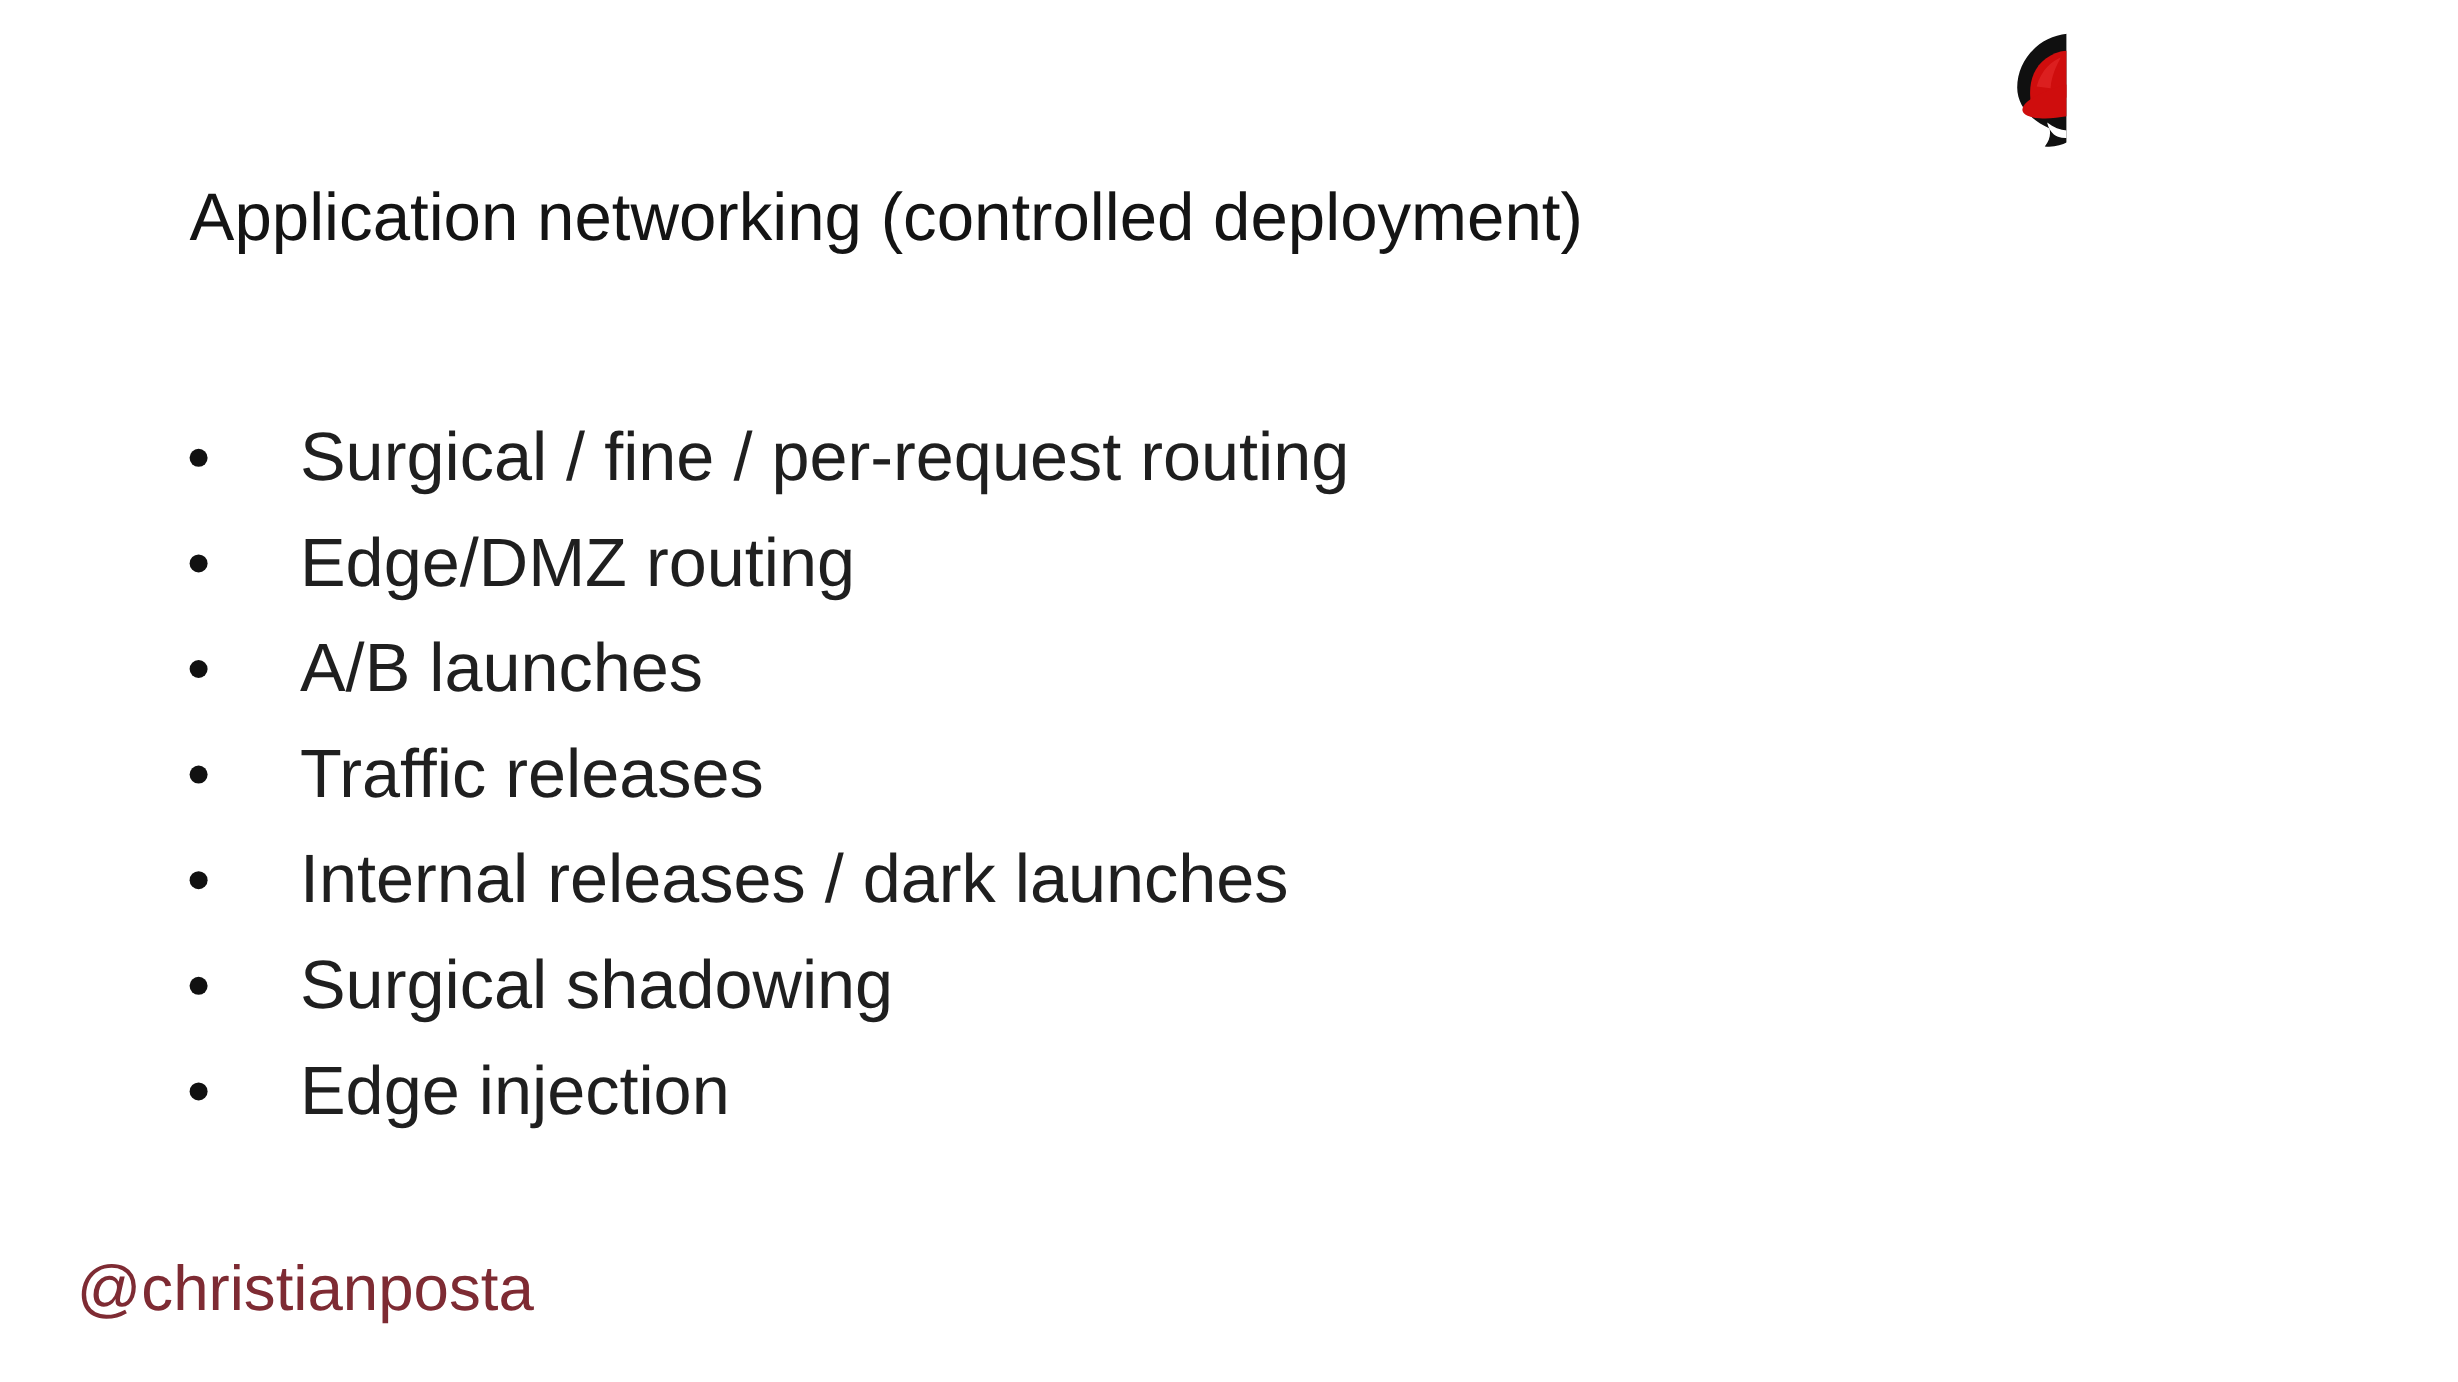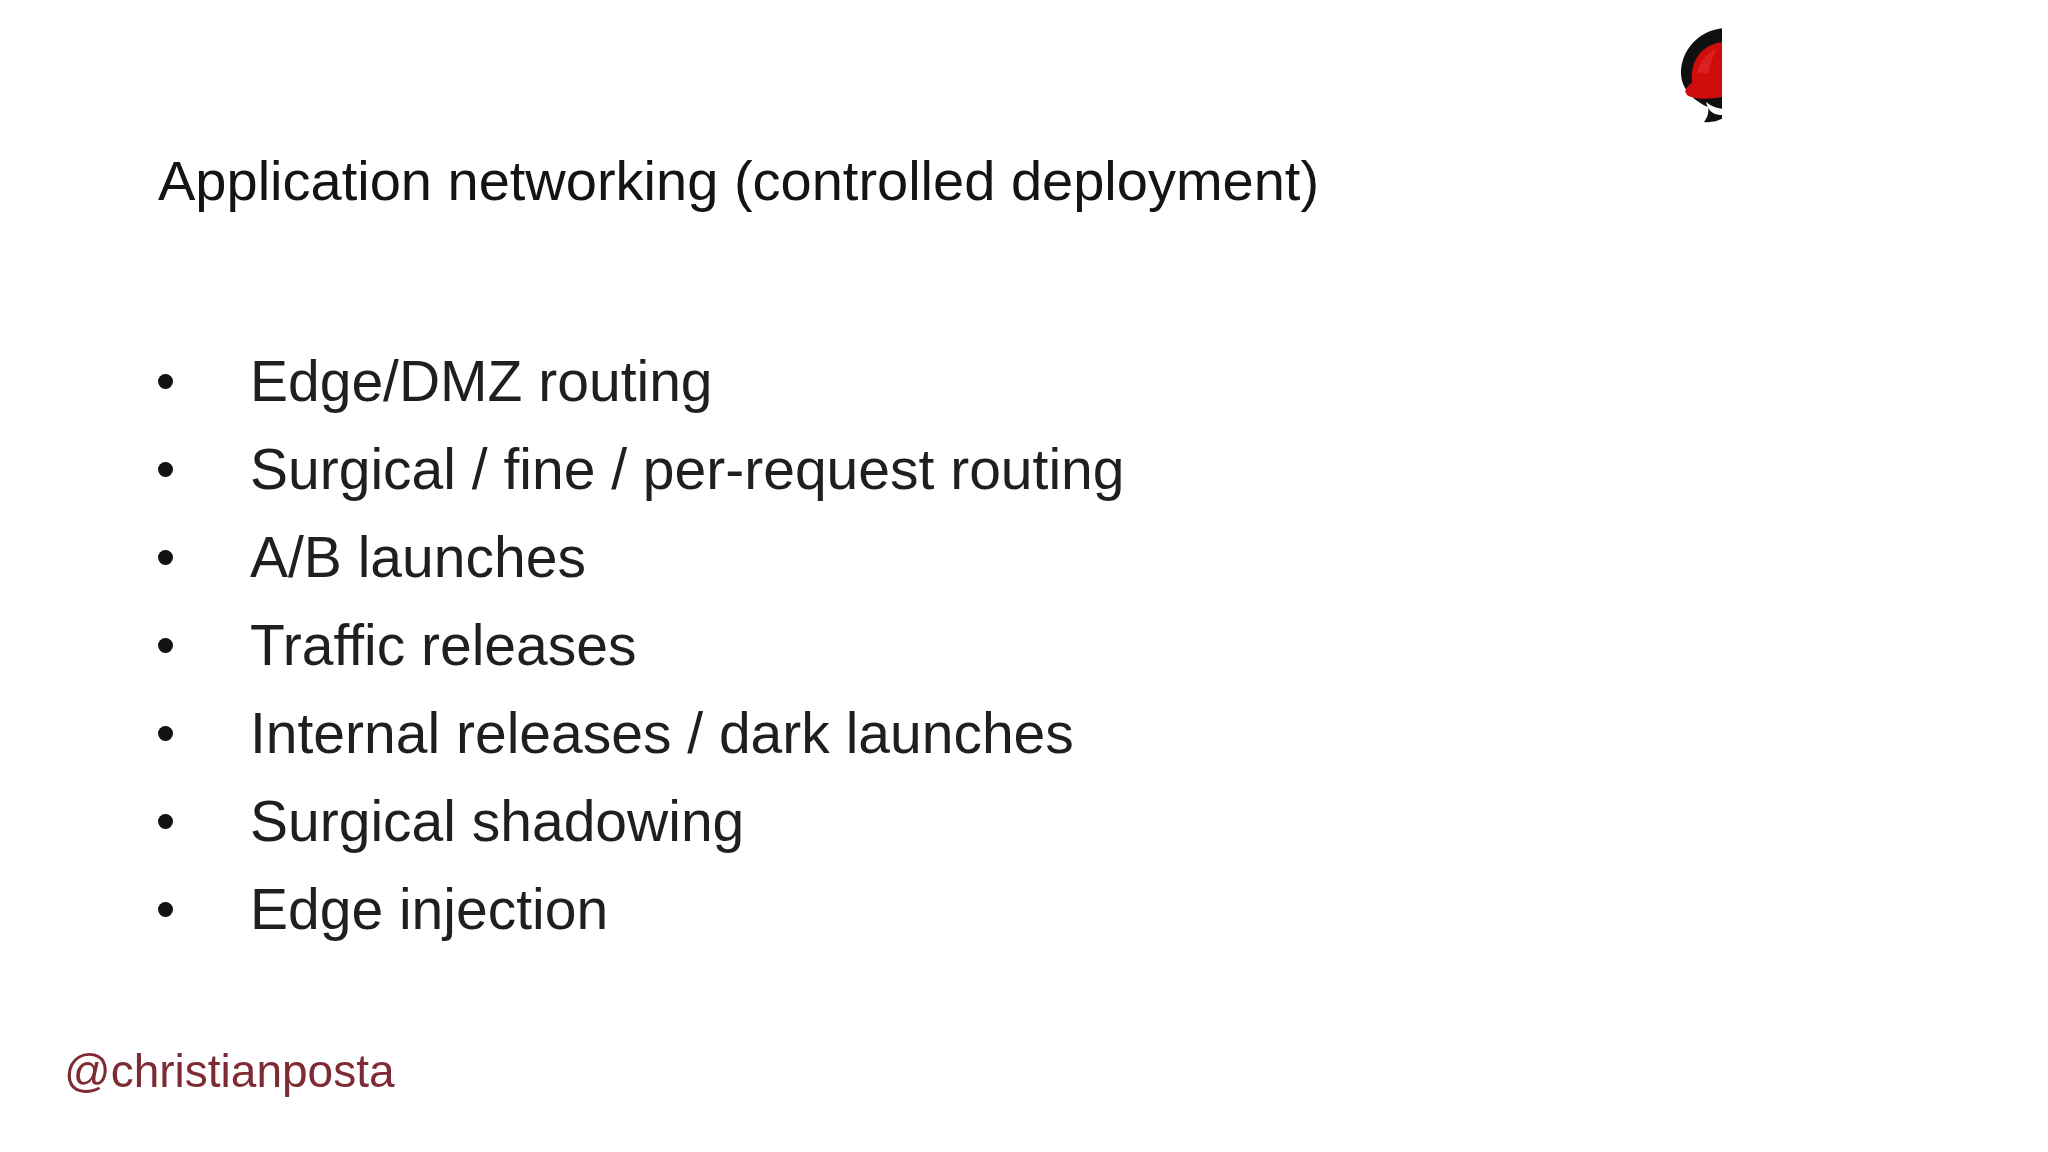--- a/index.html
+++ b/index.html
@@ -80,21 +80,21 @@
     border-radius: 50%;
     background: #111111;
     margin-right: 77px;
   }
 
   
   .handle {
     position: absolute;
     left: 64px;
     top: 1048px;
-    font-size: 46px;
+    font-size: 53px;
     color: #7e2b33;
     line-height: 1;
     white-space: nowrap;
   }
 </style>
 </head>
 <body>
 
 <div class="slide">
 
@@ -121,25 +121,25 @@
     <div class="wordmark">
       <span class="wm-red">red</span><span class="wm-hat">hat</span><span class="wm-dot">.</span>
     </div>
   </div>
 
   <h1 class="title">Application networking (controlled deployment)</h1>
 
   <ul class="bullets">
     <li>
       <span class="dot"></span>
-      <span>Edge/DMZ routing</span>
+      <span>Surgical / fine / per-request routing</span>
     </li>
     <li>
       <span class="dot"></span>
-      <span>Surgical / fine / per-request routing</span>
+      <span>Edge/DMZ routing</span>
     </li>
     <li>
       <span class="dot"></span>
       <span>A/B launches</span>
     </li>
     <li>
       <span class="dot"></span>
       <span>Traffic releases</span>
     </li>
     <li>

